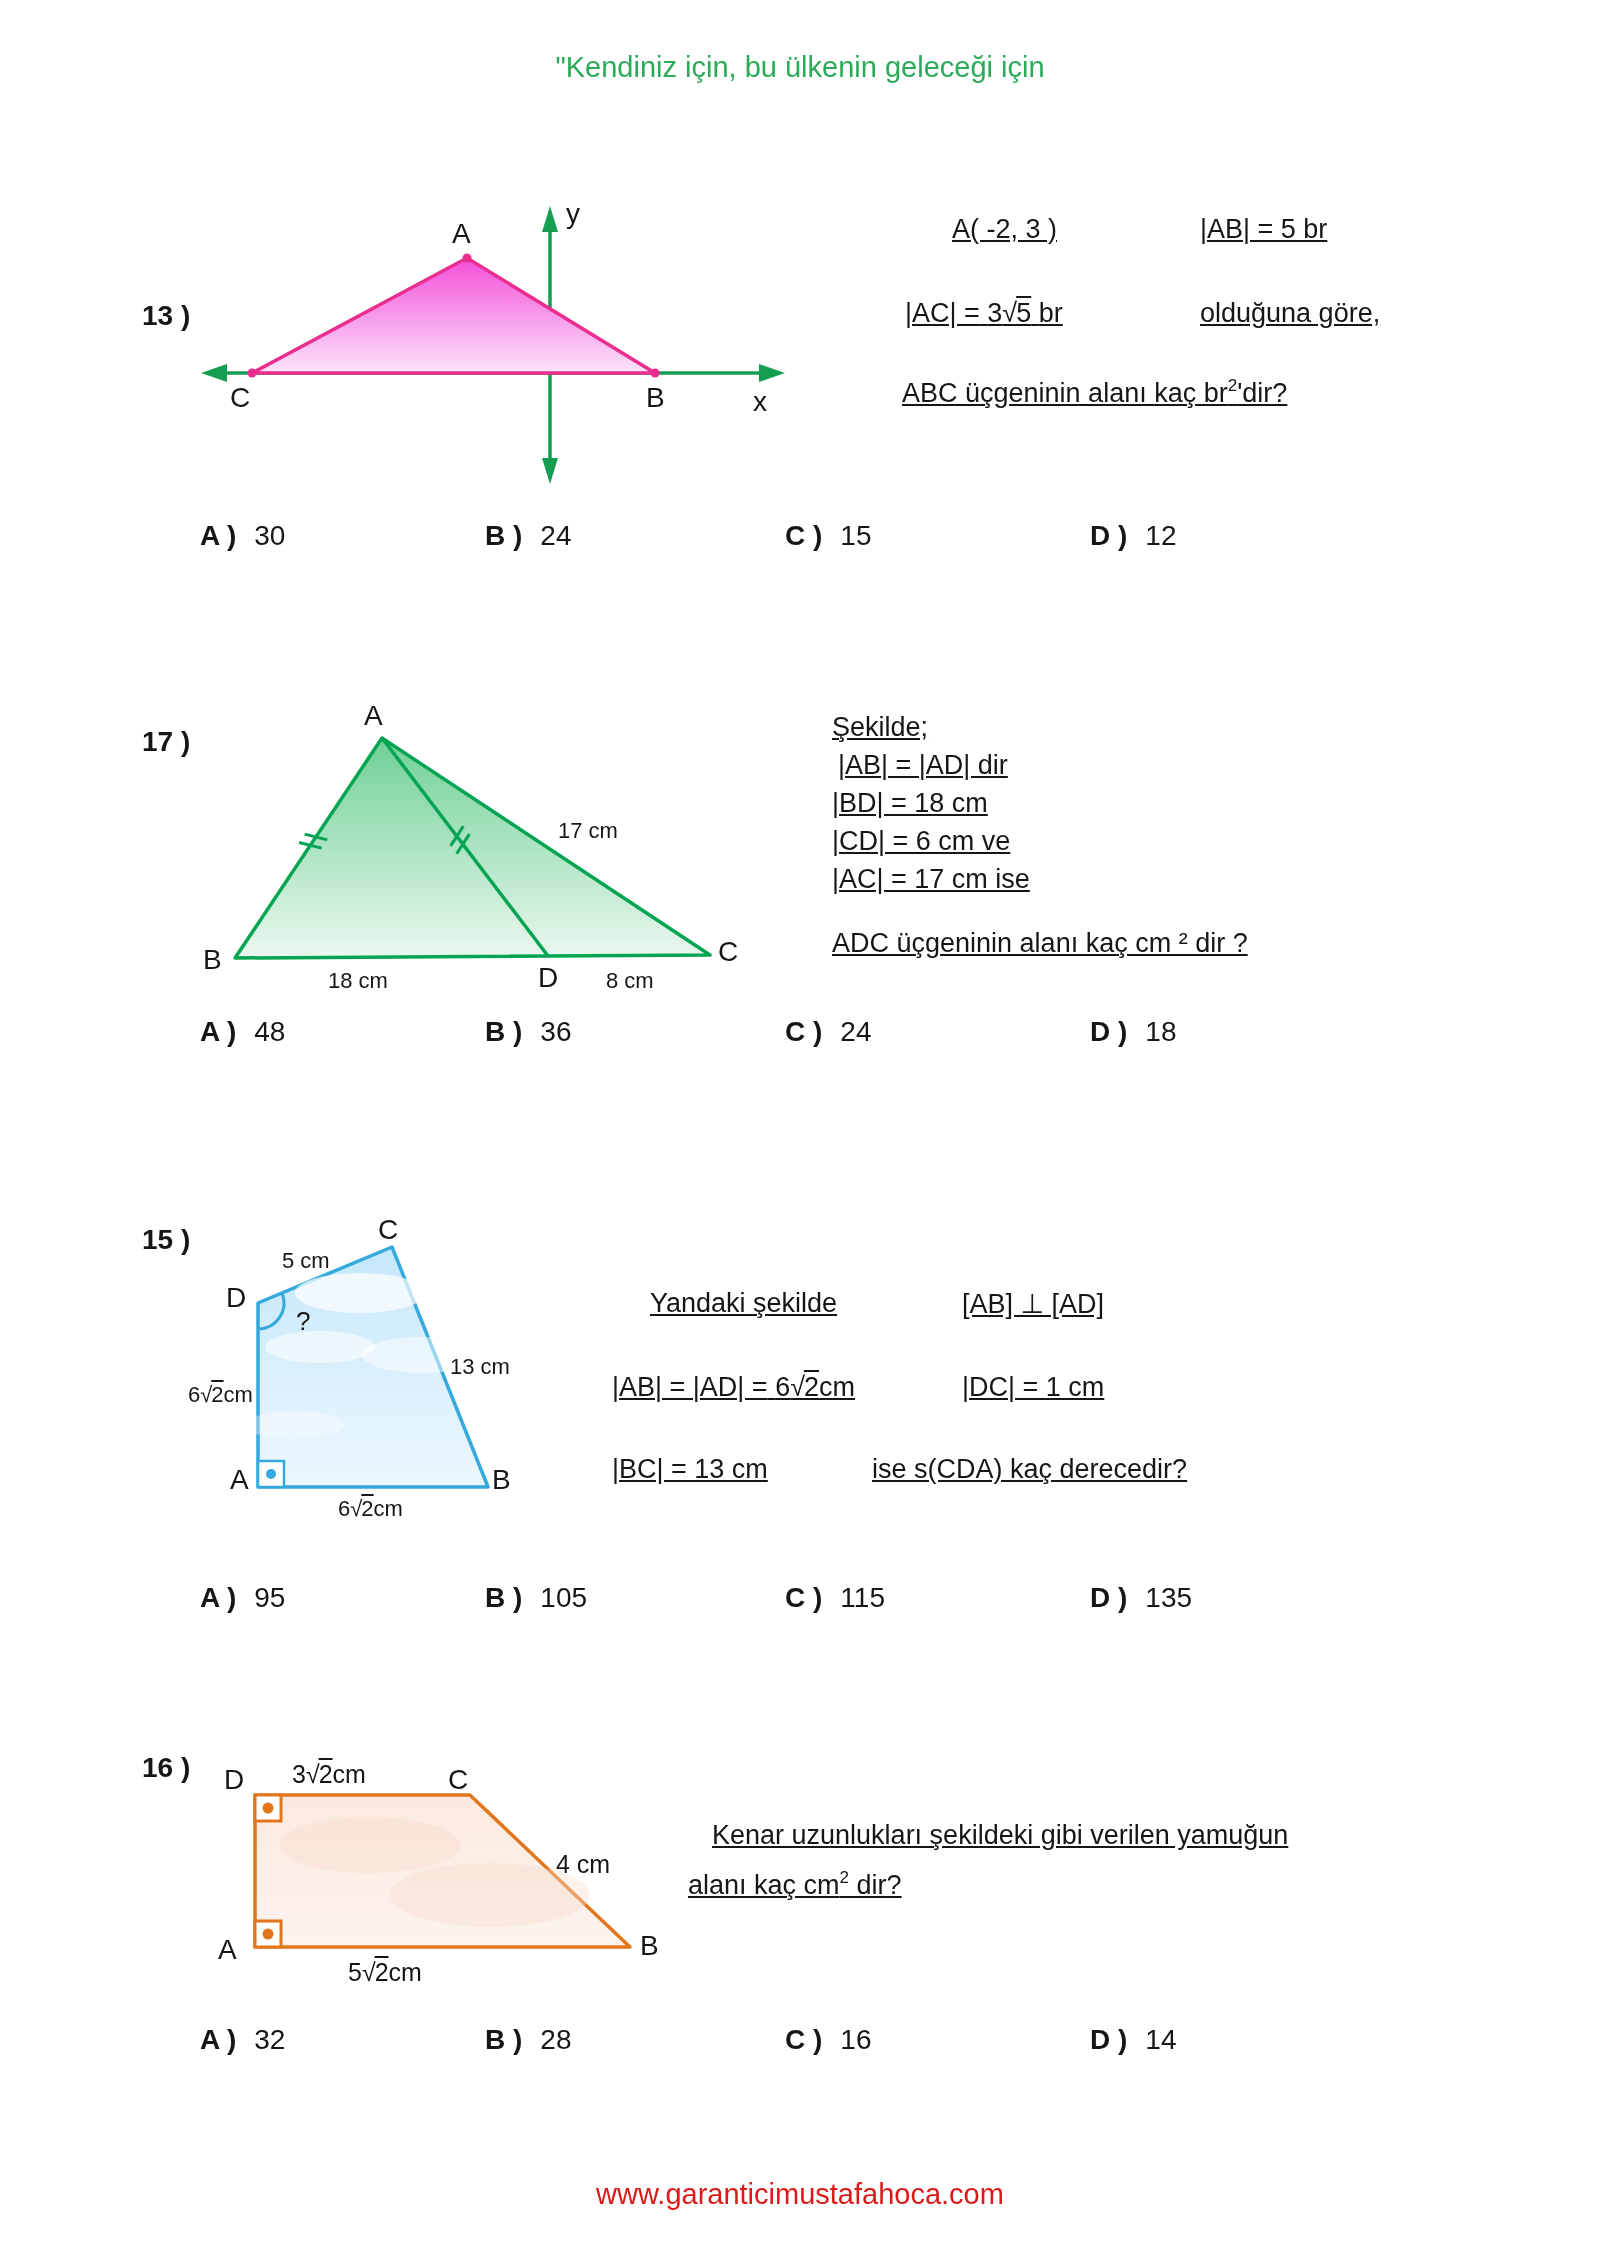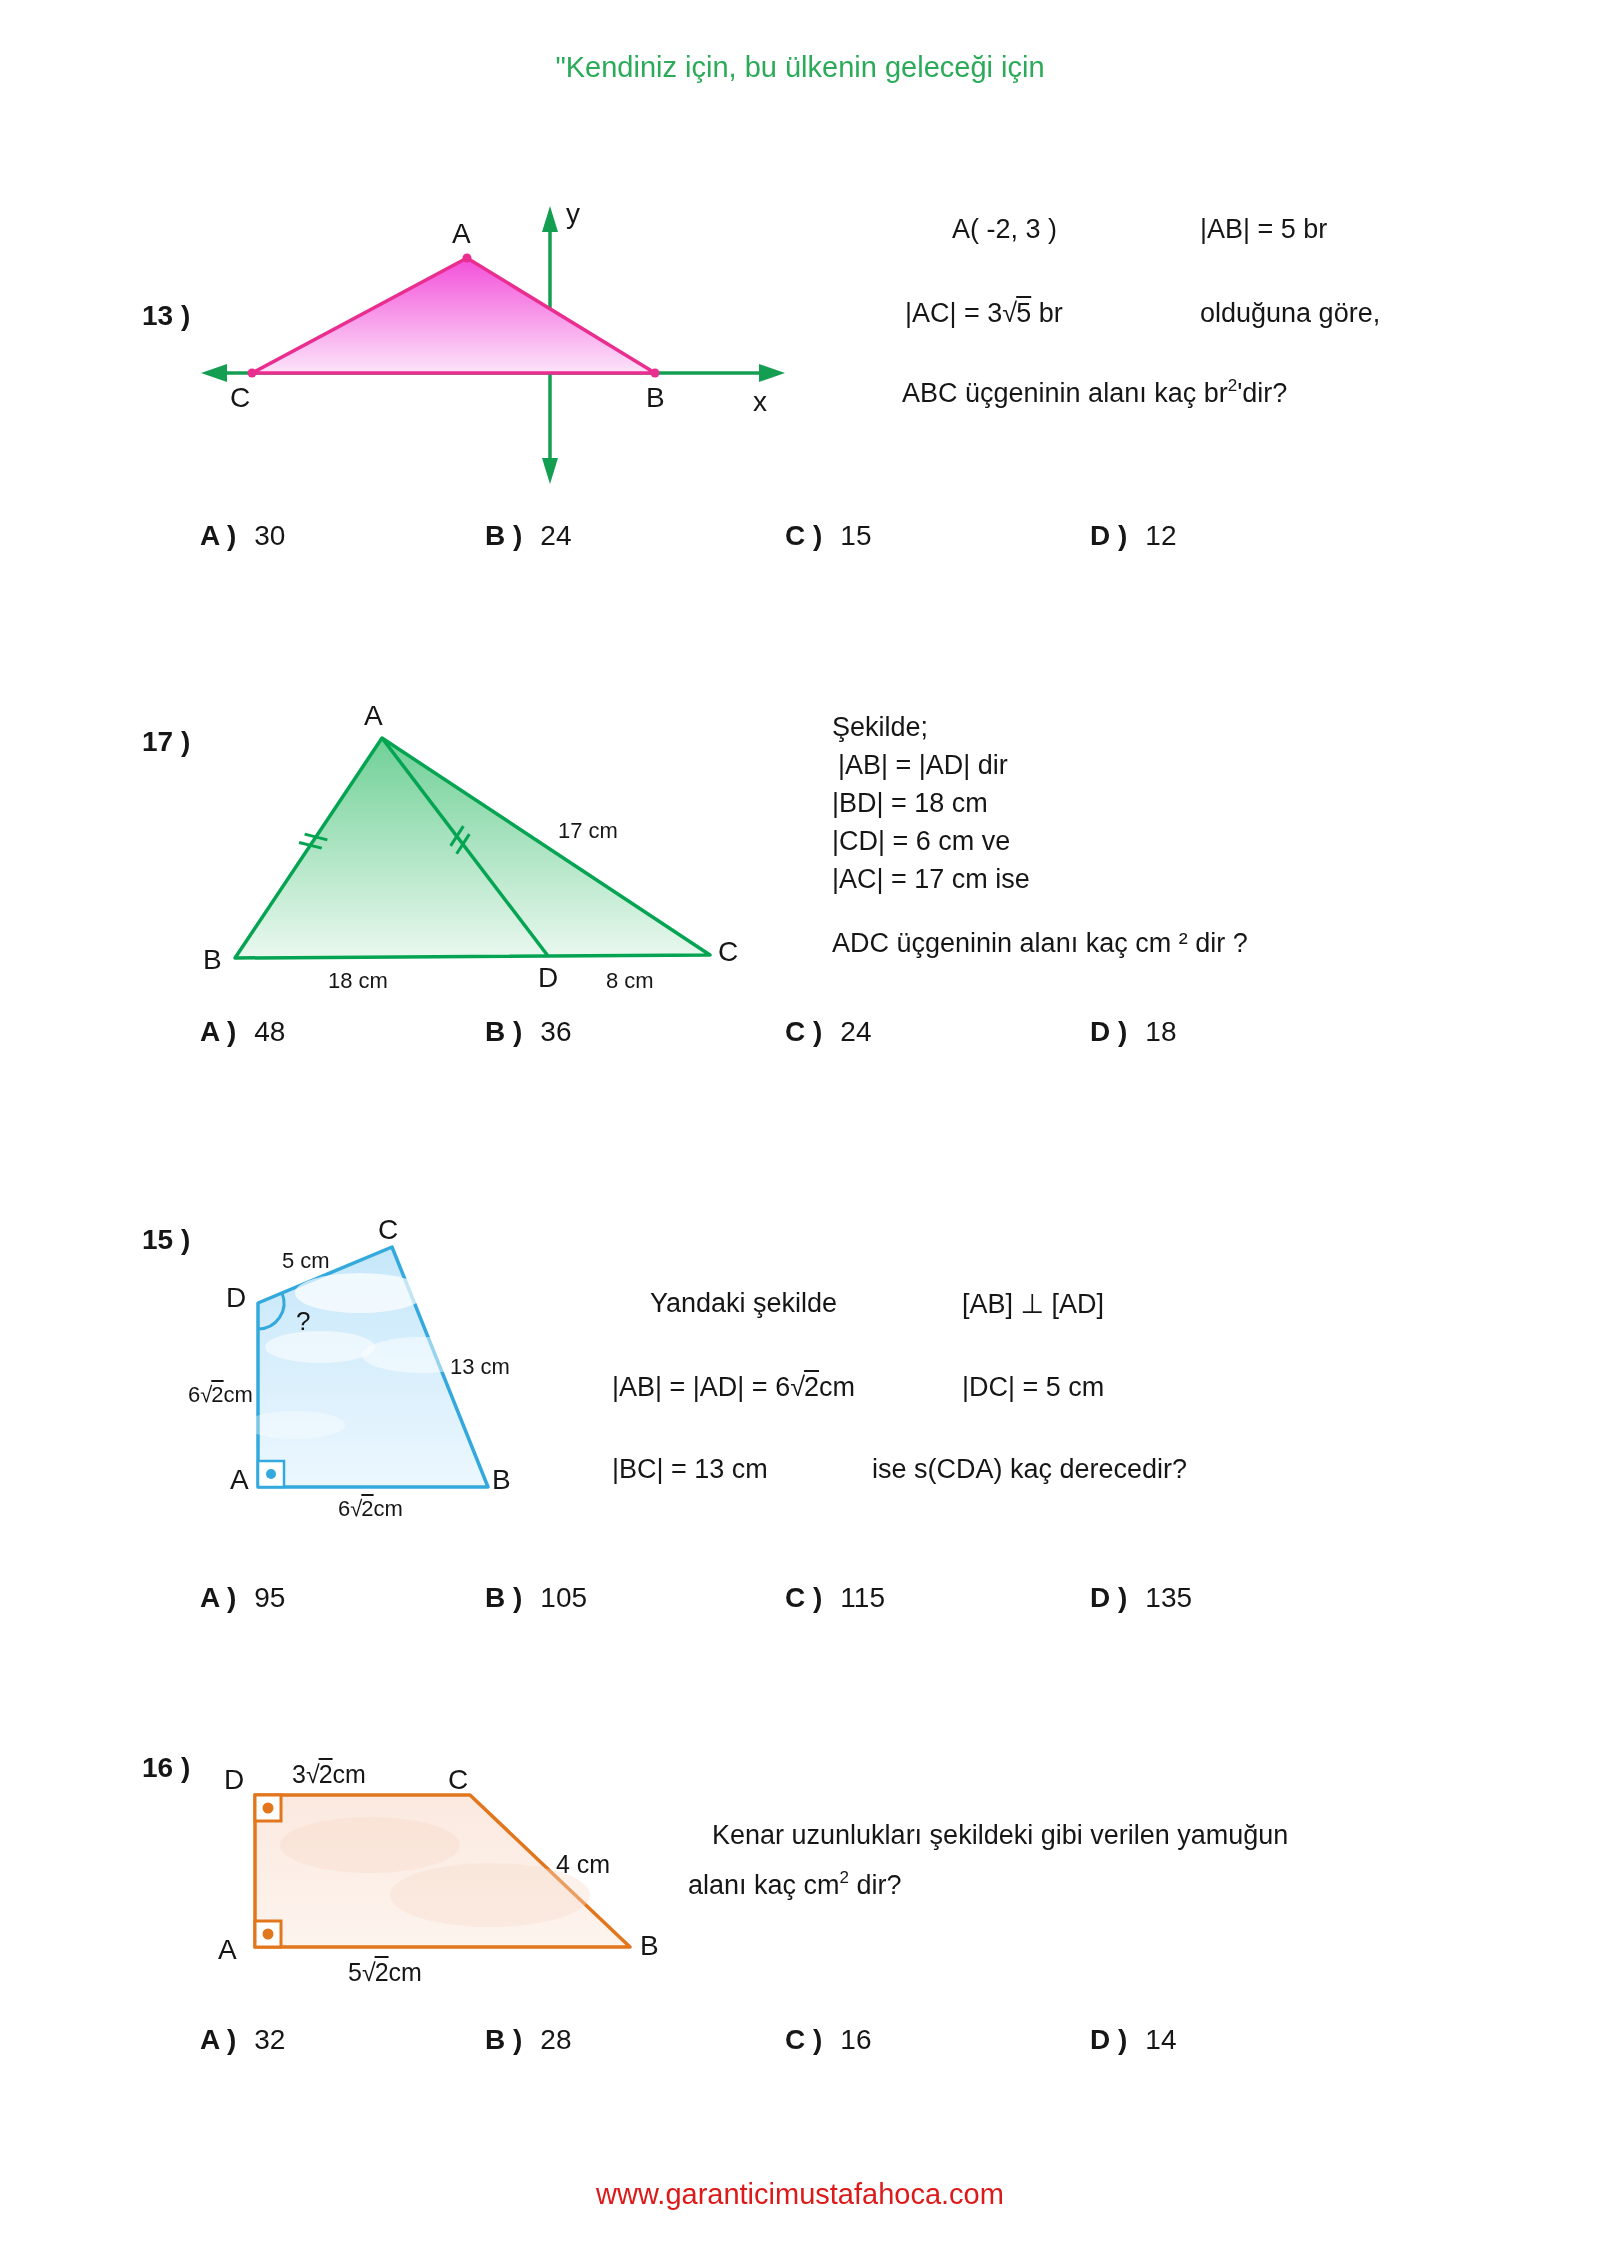--- a/index.html
+++ b/index.html
@@ -2,21 +2,21 @@
 <html><head>
 <meta charset="utf-8">
 <style>
   html,body{margin:0;padding:0;background:#fff;}
   .page{position:relative;width:1600px;height:2262px;background:#ffffff;
         font-family:"Liberation Sans",sans-serif;color:#161616;overflow:hidden;}
   .lbl{position:absolute;white-space:nowrap;}
   .quote{position:absolute;left:0;top:48px;width:100%;text-align:center;
          color:#2bab59;font-size:29px;line-height:38px;}
   .qnum{font-weight:bold;font-size:28px;}
-  .txt{font-size:27px;}
+  .txt{font-size:27px;text-decoration:underline;}
   .vert{font-size:28px;}
   .dim{font-size:22px;}
   .dim16{font-size:25px;}
   .qmark{font-size:26px;}
   .answer{position:absolute;font-size:28px;}
   .ans-label{font-weight:bold;}
   .ans-value{display:inline-block;margin-left:18px;}
   .sup{font-size:17px;position:relative;top:-11px;}
   .rad{text-decoration:overline;}
   .rt{margin-right:-1px;}
@@ -165,21 +165,21 @@
   <div class="lbl dim" style="left:338px;top:1496px">
     <span>6</span><span class="rt">√</span><span class="rad">2</span><span>cm</span>
   </div>
 
   <div class="lbl txt" style="left:650px;top:1288px">Yandaki şekilde</div>
   <div class="lbl txt" style="left:962px;top:1288px">[AB] ⊥ [AD]</div>
   <div class="lbl txt" style="left:612px;top:1372px">
     <span>|AB| = |AD| =</span>
     <span>6</span><span class="rt">√</span><span class="rad">2</span><span>cm</span>
   </div>
-  <div class="lbl txt" style="left:962px;top:1372px">|DC| = 5 cm</div>
+  <div class="lbl txt" style="left:962px;top:1372px">|DC| = 1 cm</div>
   <div class="lbl txt" style="left:612px;top:1454px">|BC| = 13 cm</div>
   <div class="lbl txt" style="left:872px;top:1454px">ise s(CDA) kaç derecedir?</div>
 
   <div class="answer" style="left:200px;top:1582px">
     <span class="ans-label">A )</span><span class="ans-value">95</span>
   </div>
   <div class="answer" style="left:485px;top:1582px">
     <span class="ans-label">B )</span><span class="ans-value">105</span>
   </div>
   <div class="answer" style="left:785px;top:1582px">

